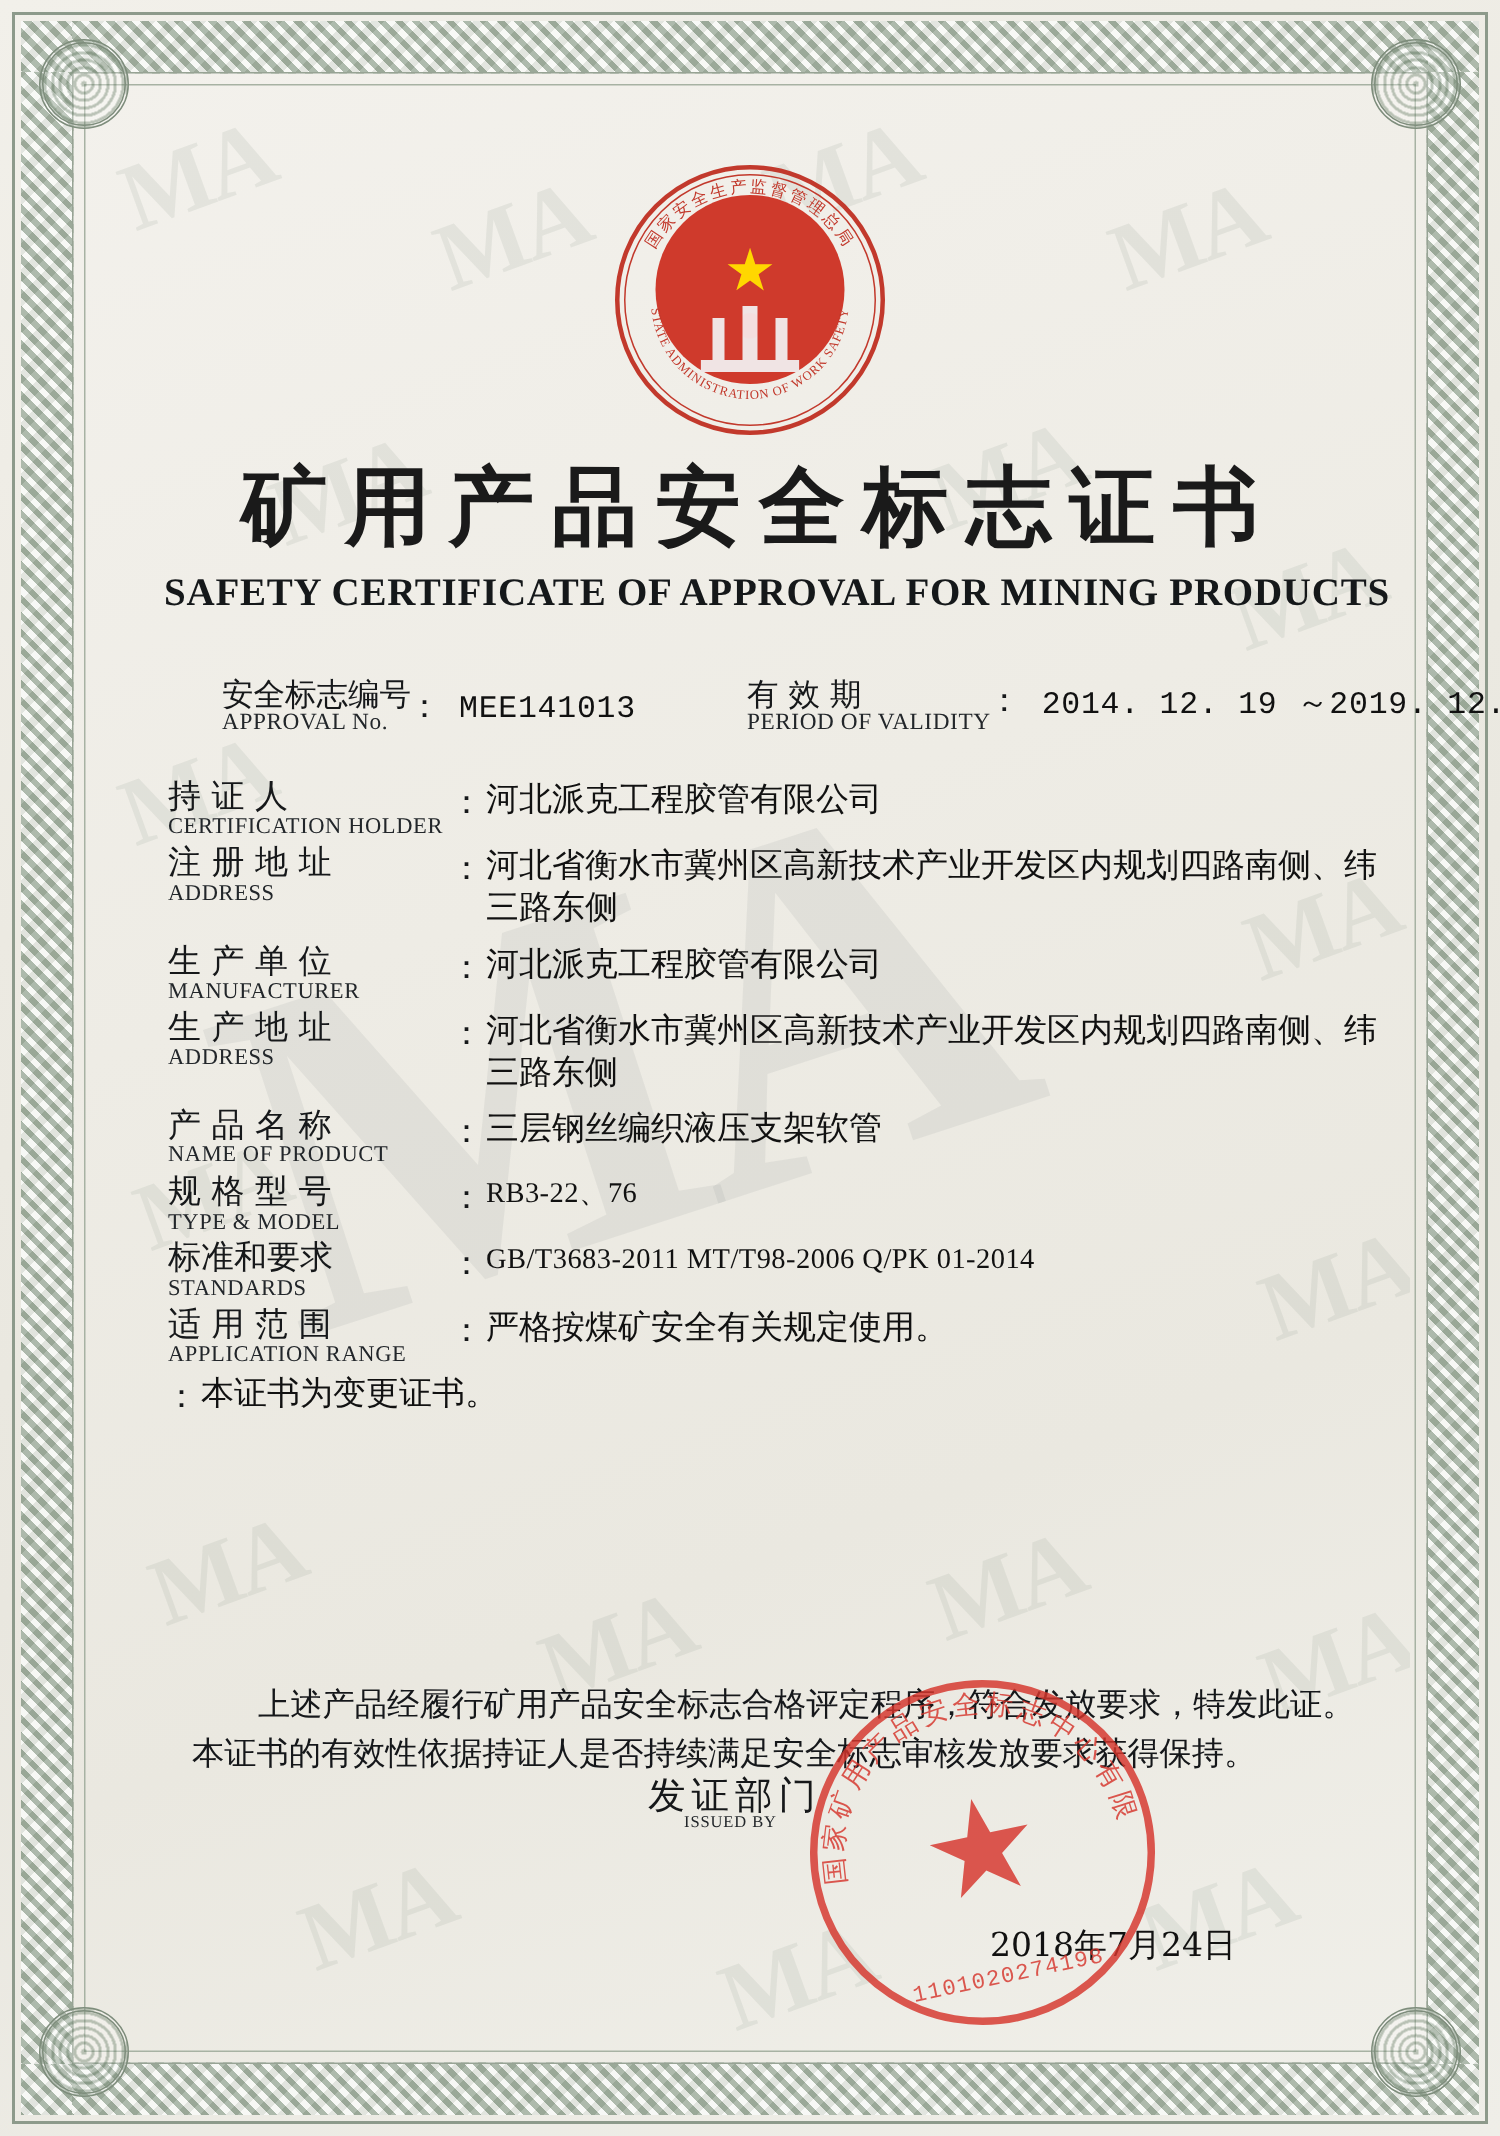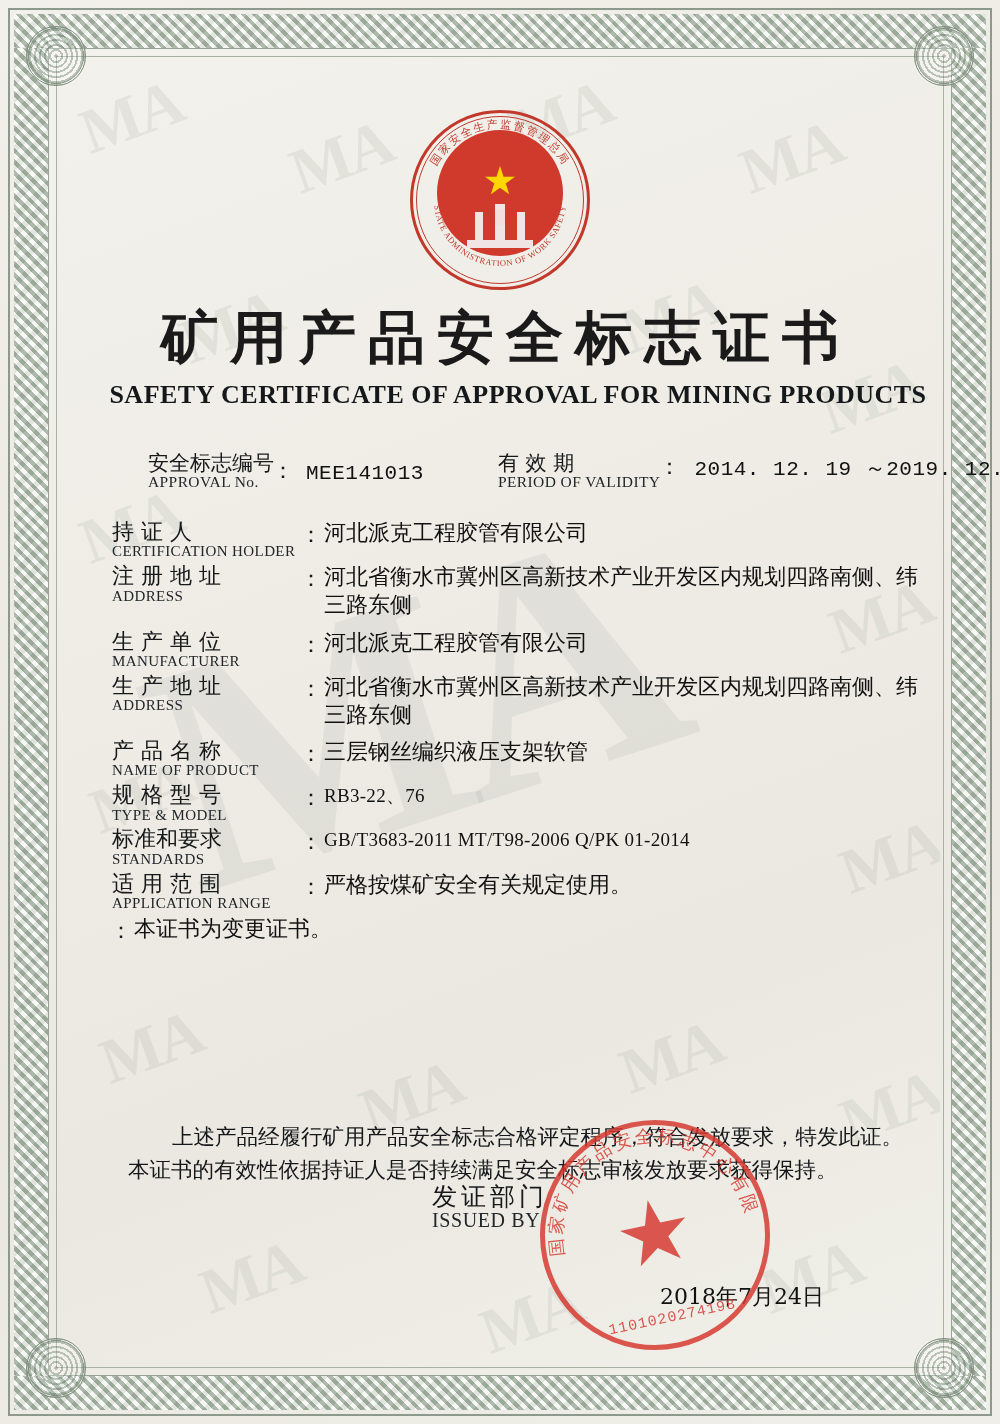--- a/index.html
+++ b/index.html
@@ -287,21 +287,21 @@
 
   
   .issuer {
     position: absolute;
     left: 432px;
     top: 1183px;
     text-align: left;
     line-height: 1.08;
   }
   .issuer .lbl-cn { font-size: 25px; letter-spacing: 4px; }
-  .issuer .lbl-en { font-size: 20px; letter-spacing: 0.6px; }
+  .issuer .lbl-en { font-size: 11px; letter-spacing: 0.6px; margin-left: 24px; }
 
   .issue-date {
     position: absolute;
     left: 660px;
     top: 1282px;
     font-family: "DejaVu Serif", "Liberation Serif", serif;
     font-size: 22px;
     color: #111;
   }
 

